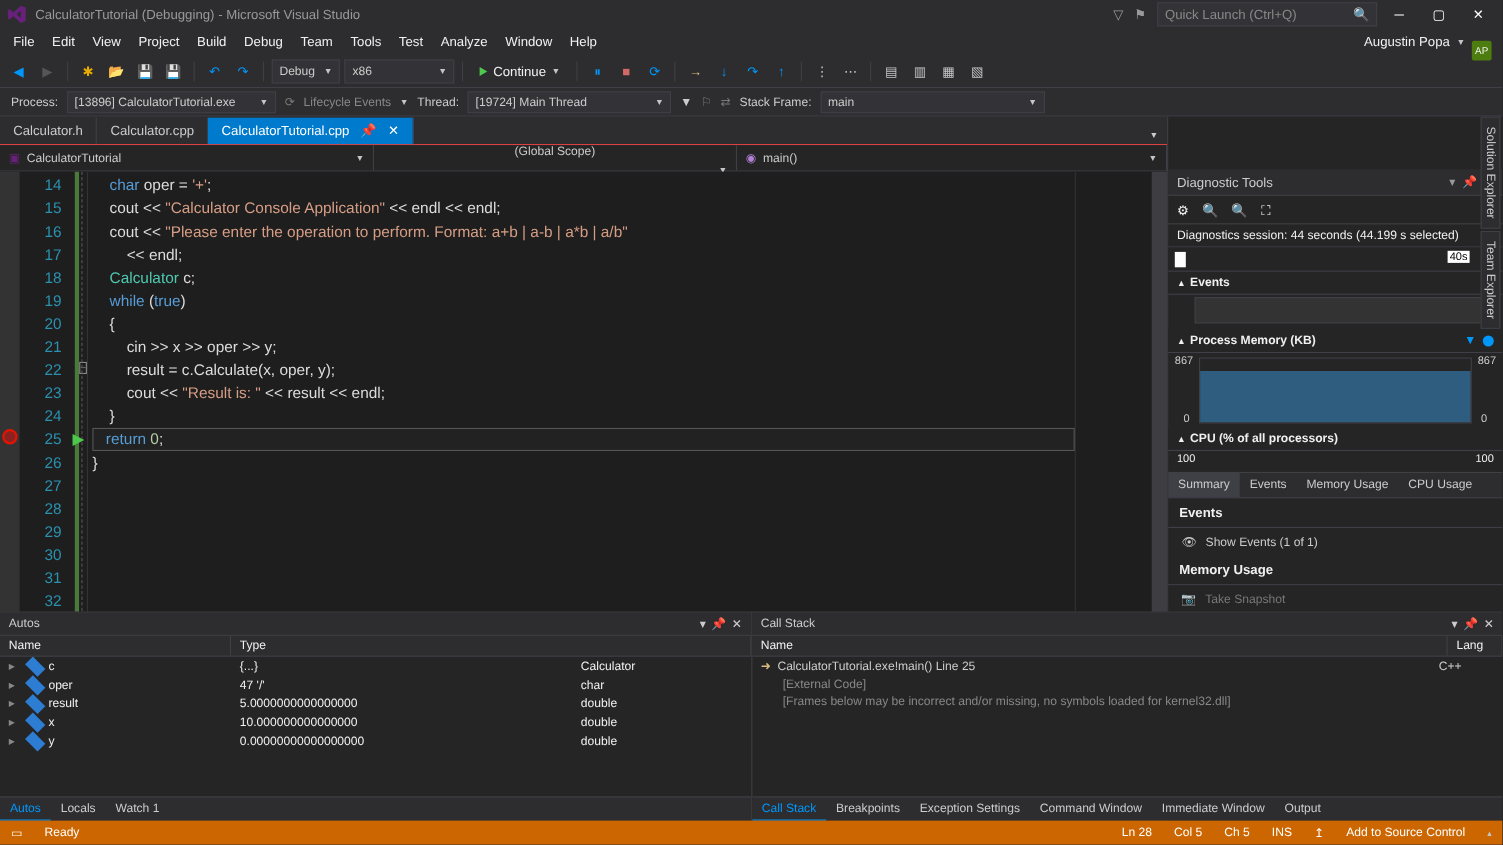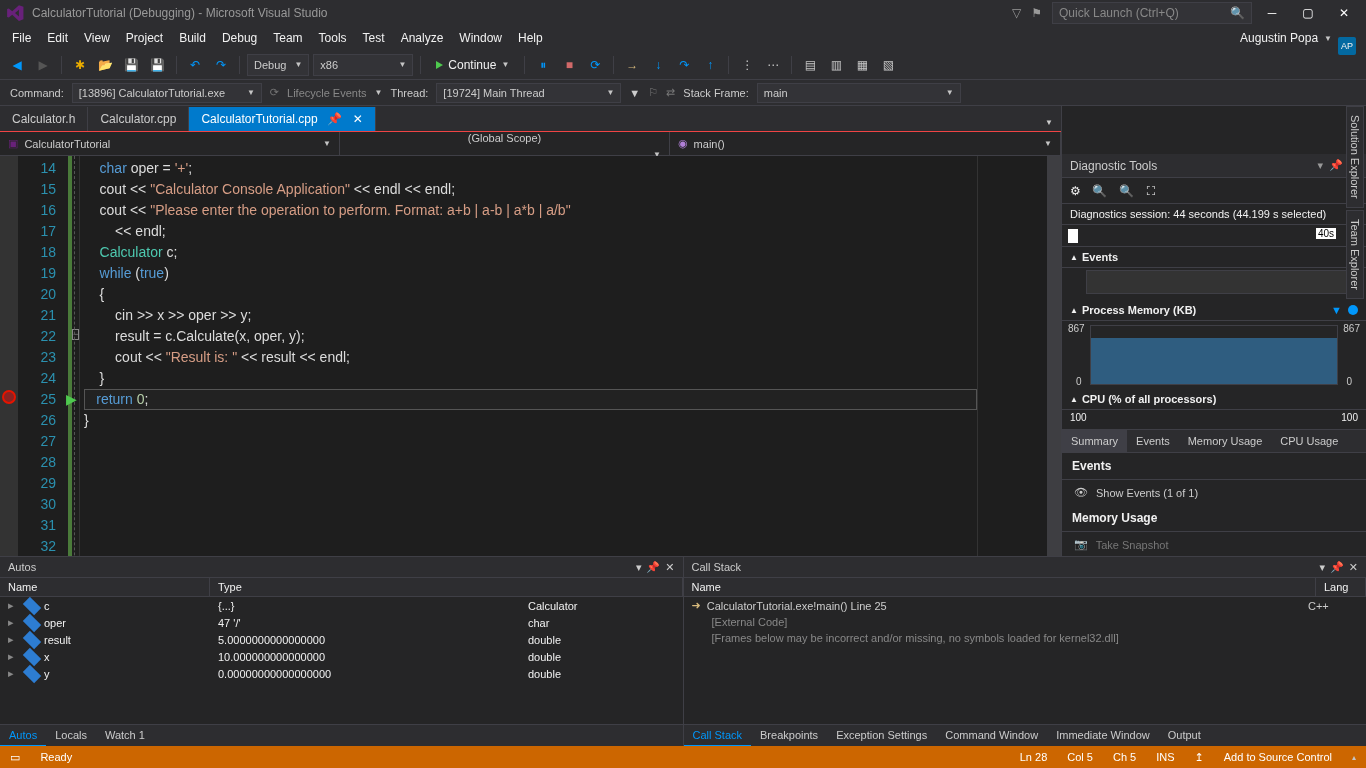--- a/index.html
+++ b/index.html
@@ -8,21 +8,21 @@
 .titlebar { height:26px; background:#2d2d30; color:#999; display:flex; align-items:center; padding:0 6px; }
 .titlebar .vs-icon { width:18px;height:18px;margin-right:8px; fill:#68217a; }
 .titlebar .ttext { font-size:12px; }
 .titlebar .right { margin-left:auto; display:flex; align-items:center; gap:4px; }
 .quicklaunch { background:#333337; border:1px solid #3f3f46; height:22px; width:200px; color:#999; font-size:12px; padding:0 6px; display:flex; align-items:center; }
 .winbtn { width:32px; height:26px; display:flex; align-items:center; justify-content:center; color:#fff; }
 
 .menubar { height:24px; background:#2d2d30; display:flex; align-items:center; padding:0 4px; }
 .menubar .mi { padding:3px 8px; color:#f1f1f1; font-size:12px; }
 .userbadge { margin-left:auto; display:flex; align-items:center; gap:6px; padding-right:6px; }
-.userbadge .avatar { width:18px;height:18px;background:#0369a1;border-radius:2px;display:flex;align-items:center;justify-content:center;font-size:9px;margin-top:16px; }
+.userbadge .avatar { width:18px;height:18px;background:#4d7c0f;border-radius:2px;display:flex;align-items:center;justify-content:center;font-size:9px;margin-top:16px; }
 
 .toolbar { height:30px; background:#2d2d30; border-bottom:1px solid #3f3f46; display:flex; align-items:center; padding:0 6px; gap:4px; }
 .tbtn { width:22px; height:22px; display:flex; align-items:center; justify-content:center; color:#c5c5c5; }
 .tsep { width:1px; height:18px; background:#3f3f46; margin:0 3px; }
 .tdrop { background:#333337; border:1px solid #3f3f46; height:22px; padding:0 6px; display:flex; align-items:center; color:#ccc; font-size:11px; gap:8px; }
 .continue-btn { display:flex; align-items:center; gap:5px; padding:0 8px; height:22px; }
 .playicon{ width:0;height:0;border-left:7px solid #4ec94e;border-top:4px solid transparent;border-bottom:4px solid transparent; }
 .dropchev { font-size:8px; color:#c5c5c5; }
 
 .debugloc { height:26px; background:#2d2d30; border-bottom:1px solid #3f3f46; display:flex; align-items:center; padding:0 10px; gap:8px; font-size:11px; color:#ccc; }
@@ -180,21 +180,21 @@
   <div class="tbtn">⋮</div>
   <div class="tbtn">⋯</div>
   <div class="tsep"></div>
   <div class="tbtn">▤</div>
   <div class="tbtn">▥</div>
   <div class="tbtn">▦</div>
   <div class="tbtn">▧</div>
 </div>
 
 <div class="debugloc">
-  <span>Command:</span>
+  <span>Process:</span>
   <div class="combo" style="width:190px;">
       <span>[13896] CalculatorTutorial.exe</span>
       <span class="dropchev" style="margin-left:auto;">▼</span>
     </div>
   <span style="color:#777;">⟳</span>
   <span style="color:#888;">Lifecycle Events</span>
     <span class="dropchev">▼</span>
   <span>Thread:</span>
   <div class="combo" style="width:185px;">
       <span>[19724] Main Thread</span>

